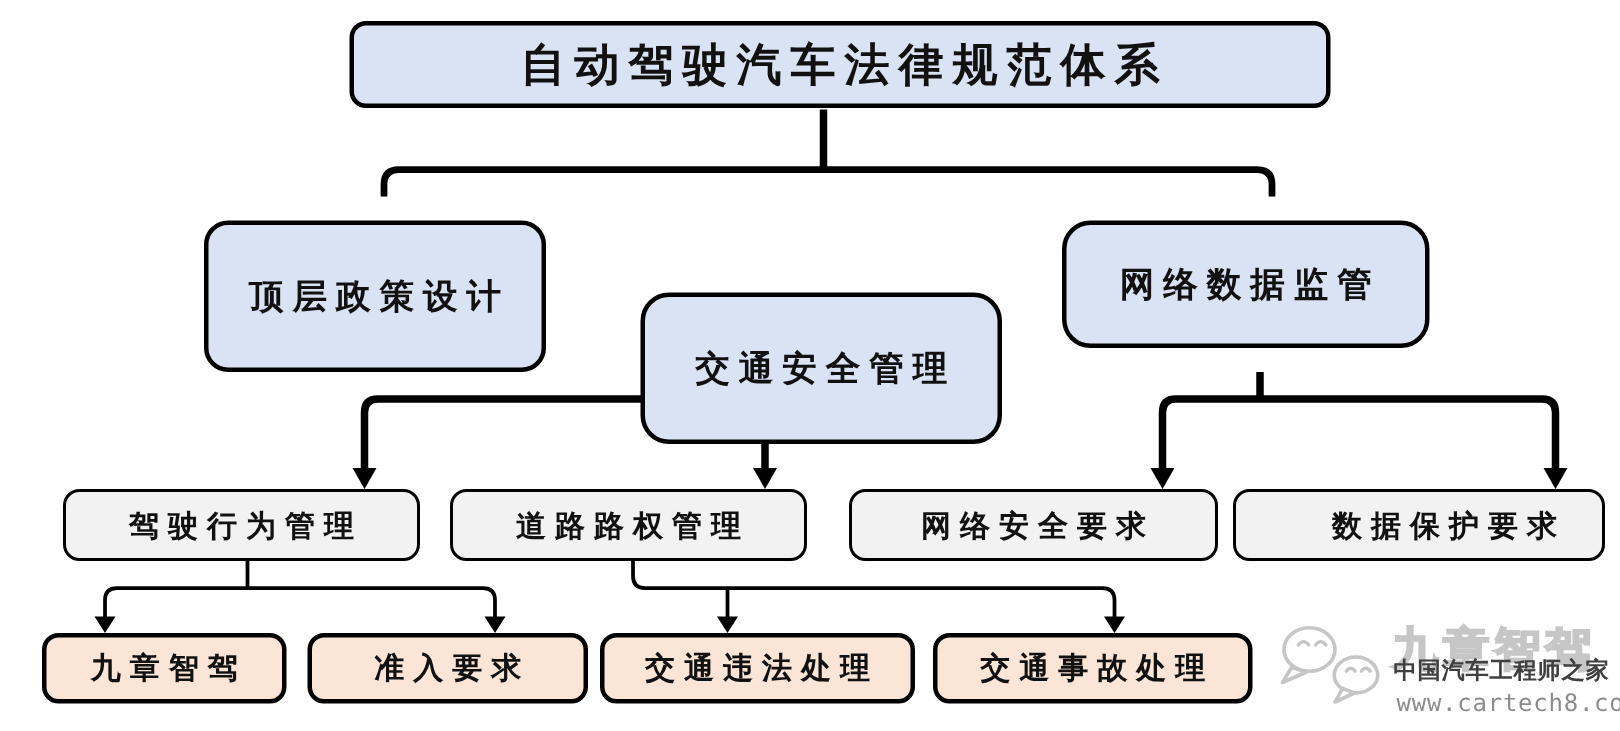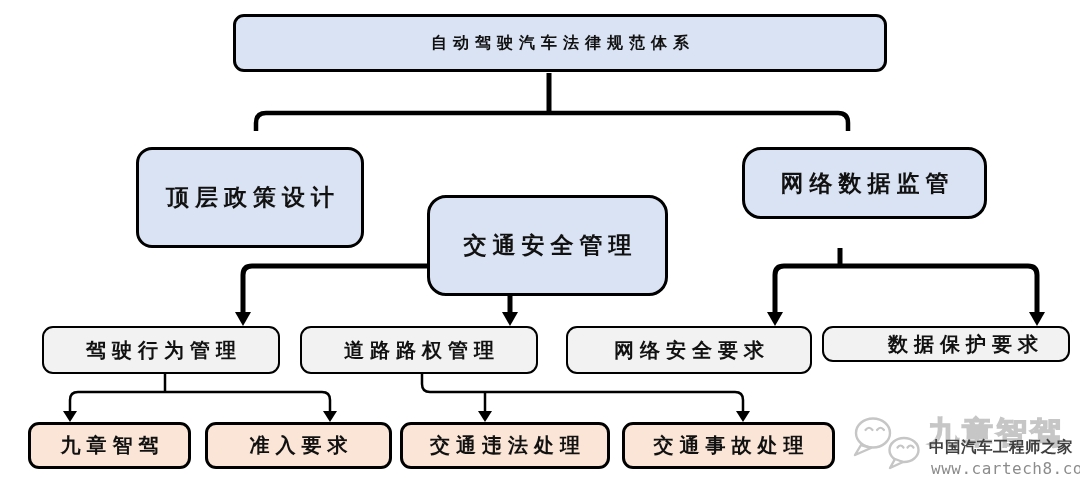--- a/index.html
+++ b/index.html
@@ -7,30 +7,30 @@
     position:relative;width:1080px;height:487px;background:#fff;overflow:hidden;
     font-family:"Liberation Serif","DejaVu Serif",serif;
   }
   .connectors{position:absolute;left:0;top:0;width:1080px;height:487px;}
   .node{
     position:absolute;box-sizing:border-box;display:flex;align-items:center;justify-content:center;
     border:3px solid var(--box-border,#000);font-weight:700;color:#111;text-align:center;
     letter-spacing:6px;padding-left:6px;white-space:nowrap;
   }
   .n-root{left:233px;top:14px;width:654px;height:58px;border-radius:11px;
-    background:var(--level1-fill,#dae3f3);font-size:16px;}
+    background:var(--level1-fill,#dae3f3);font-size:30px;}
   .n-l2{background:var(--level2-fill,#dae3f3);border-radius:19px;font-size:23px;}
   .pos-a{left:136px;top:147px;width:228px;height:101px;border-radius:16px;}
   .pos-b{left:427px;top:147px;width:241px;height:101px;margin-top:48px;}
-  .pos-c{left:742px;top:147px;width:245px;height:72px;}
+  .pos-c{left:708px;top:147px;width:245px;height:85px;}
   .n-l3{background:var(--level3-fill,#f2f2f2);border-radius:11px;font-size:20px;border-width:2.5px;}
   .pos-d{left:42px;top:326px;width:238px;height:48px;}
   .pos-e{left:300px;top:326px;width:238px;height:48px;}
   .pos-f{left:566px;top:326px;width:246px;height:48px;}
-  .pos-g{left:822px;top:326px;width:248px;height:36px;padding-left:40px;}
+  .pos-g{left:822px;top:326px;width:248px;height:48px;padding-left:40px;}
   .n-l4{background:var(--level4-fill,#fbe5d6);border-radius:11px;font-size:20px;}
   .pos-h{left:28px;top:422px;width:163px;height:47px;}
   .pos-i{left:205px;top:422px;width:187px;height:47px;}
   .pos-j{left:400px;top:422px;width:210px;height:47px;}
   .pos-k{left:622px;top:422px;width:213px;height:47px;}
 
   .watermark{position:absolute;left:848px;top:406px;width:226px;height:78px;
     font-family:"Liberation Sans","DejaVu Sans",sans-serif;}
   .wm-icon{position:absolute;left:2px;top:8px;}
   .wm-brand{position:absolute;left:80px;top:6px;font-size:31px;font-weight:700;letter-spacing:3px;

